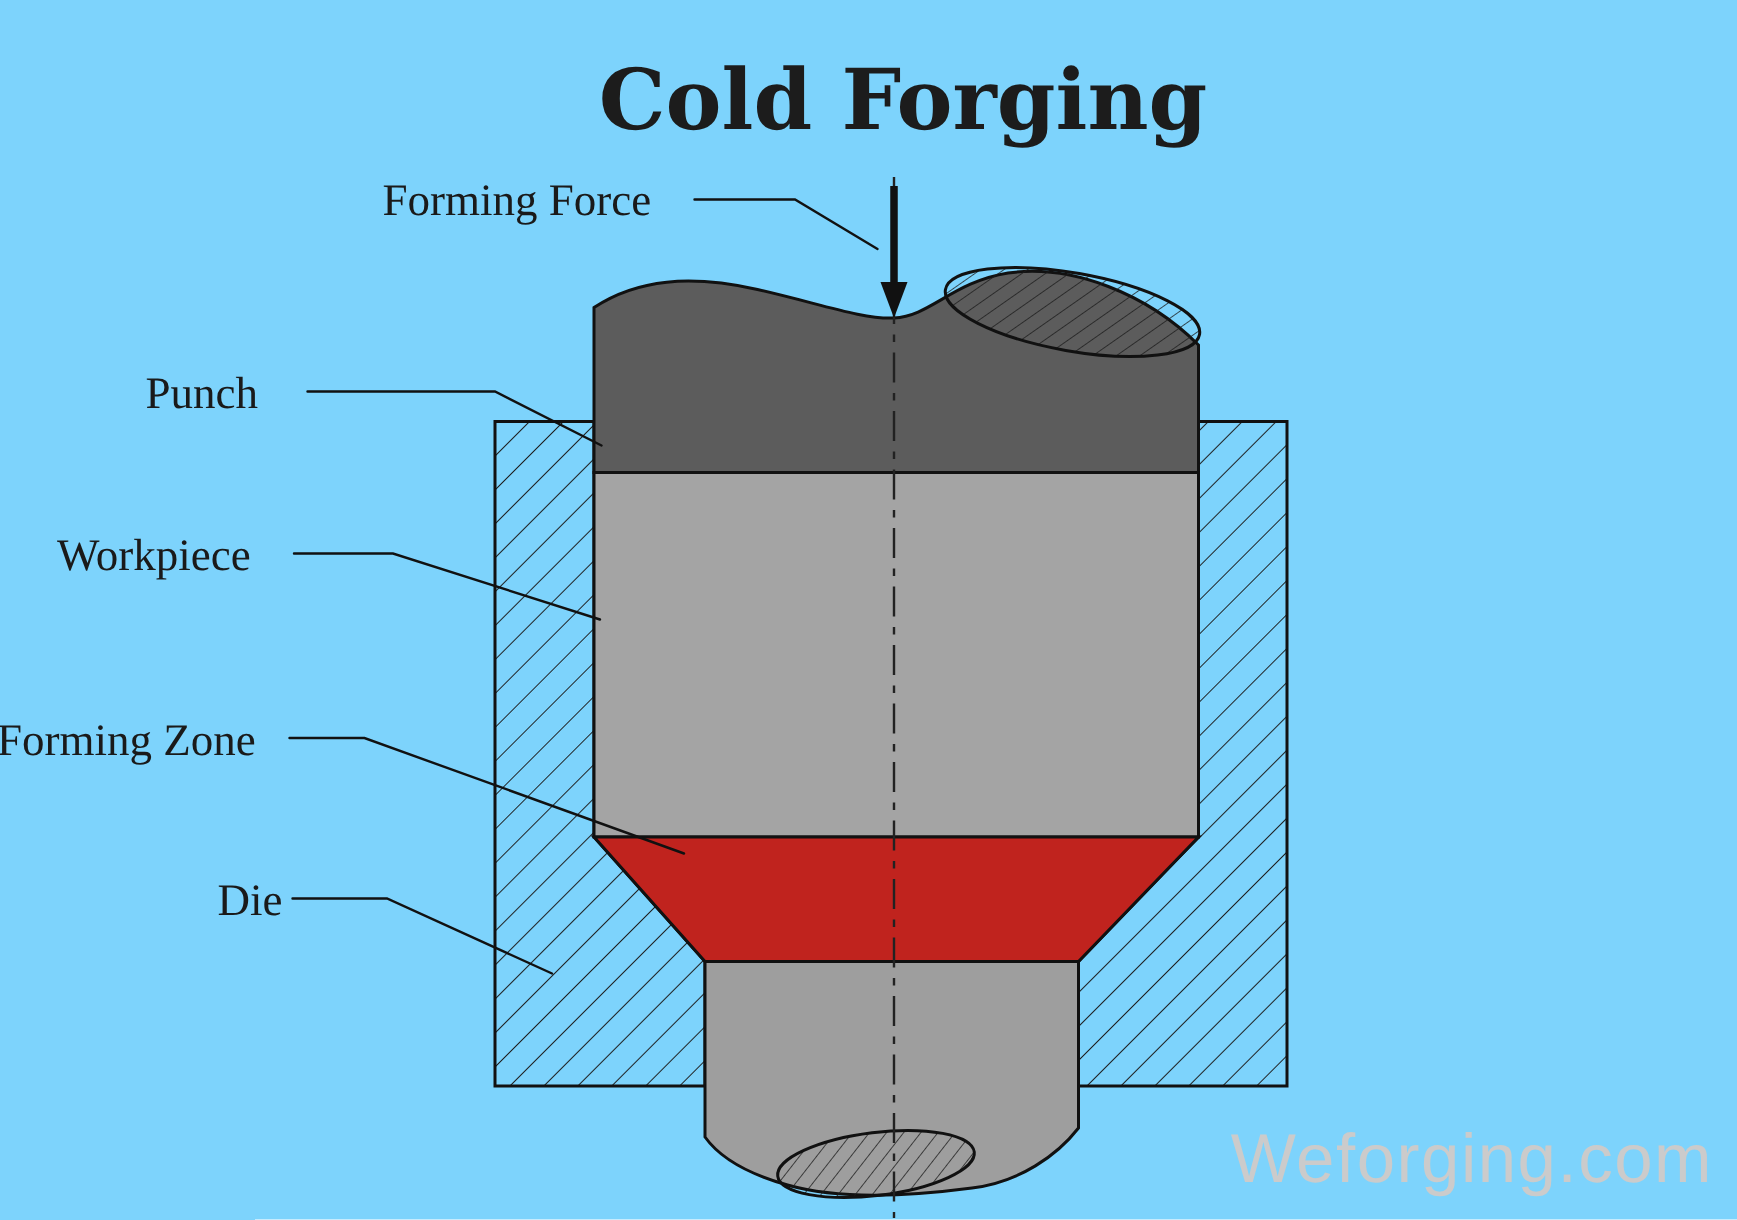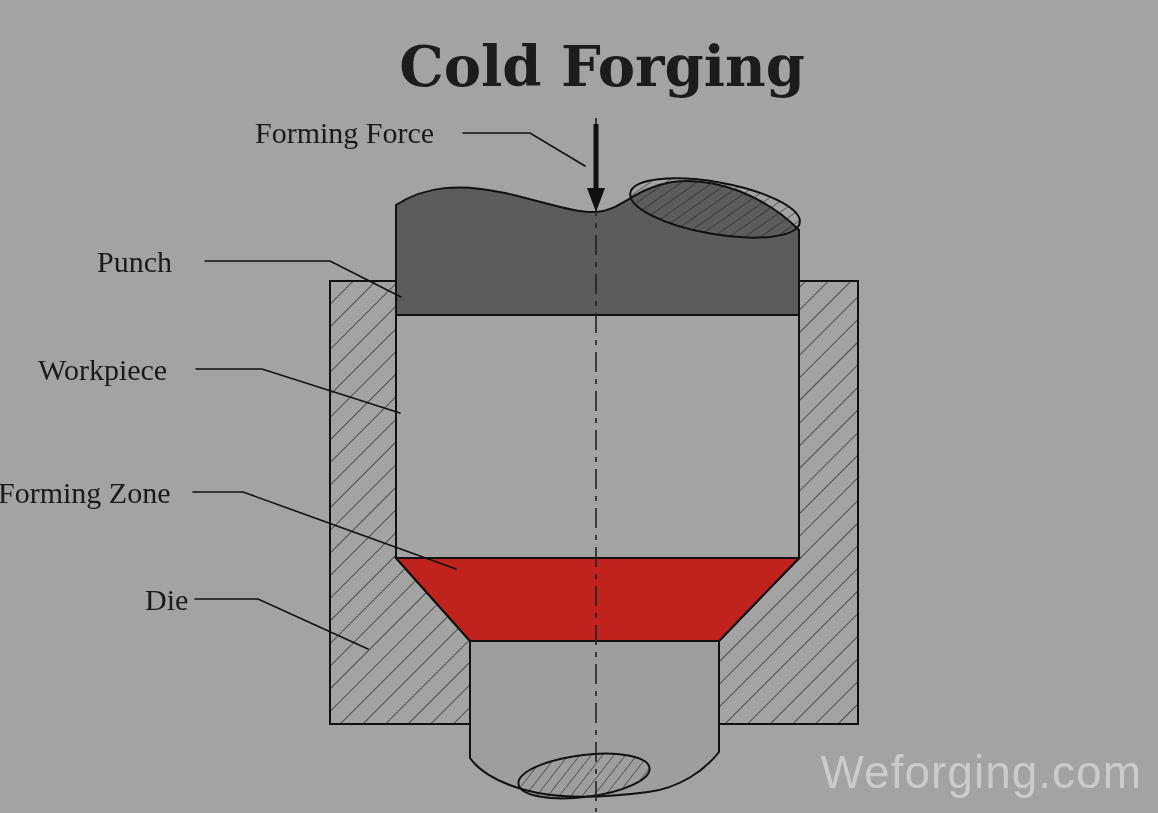--- a/index.html
+++ b/index.html
@@ -8,21 +8,21 @@
     background: #ffffff;
     width: 1158px;
     height: 813px;
     overflow: hidden;
     font-family: "Liberation Serif", serif;
   }
   .stage {
     position: relative;
     width: 1158px;
     height: 813px;
-    background: #a3a3a3;
+    background: #7dd3fc;
   }
   svg { display: block; }
   .title-text {
     font-family: "DejaVu Serif", serif;
     font-weight: 700;
     font-size: 56px;
     fill: #1c1c1c;
   }
   .label-text {
     font-family: "Liberation Serif", serif;

